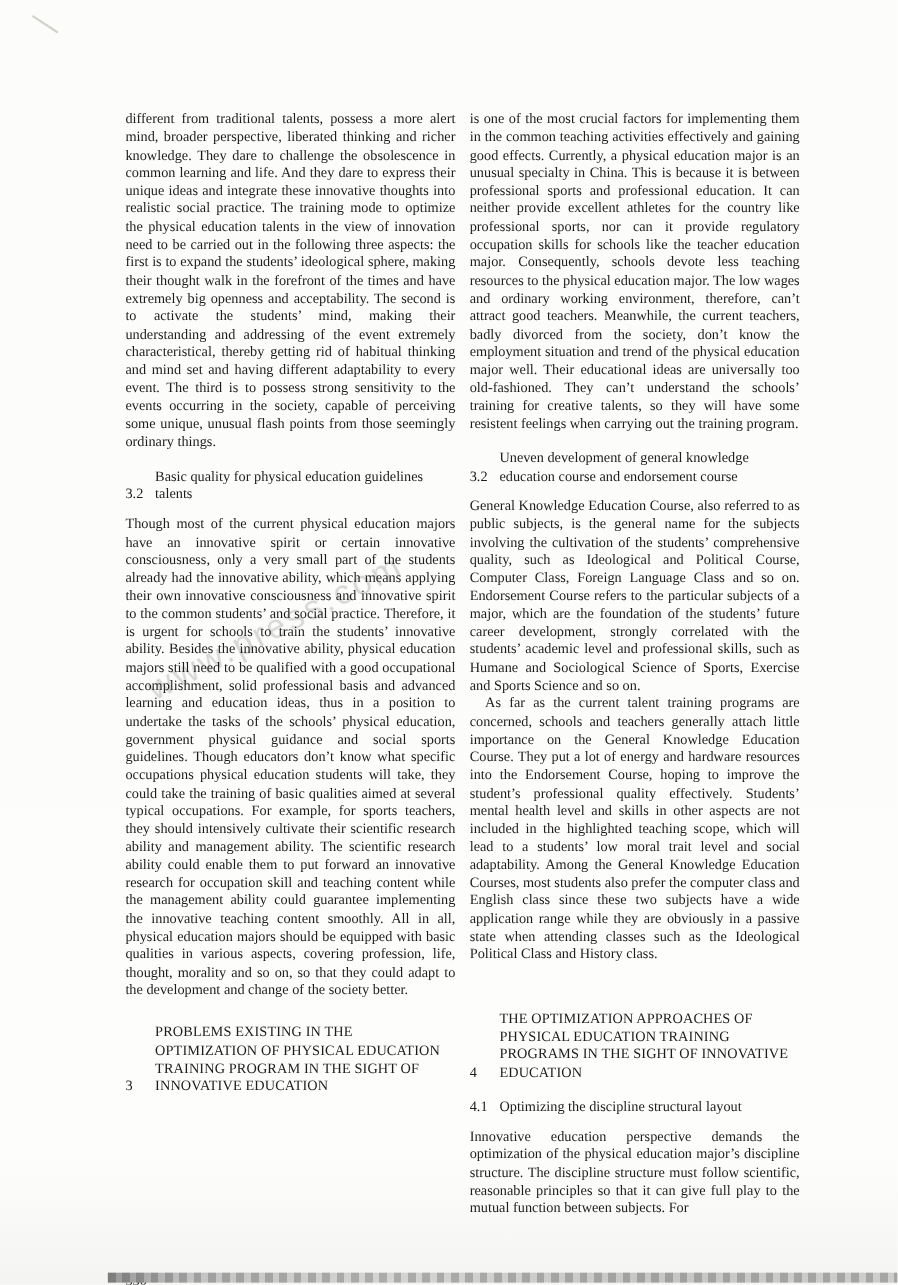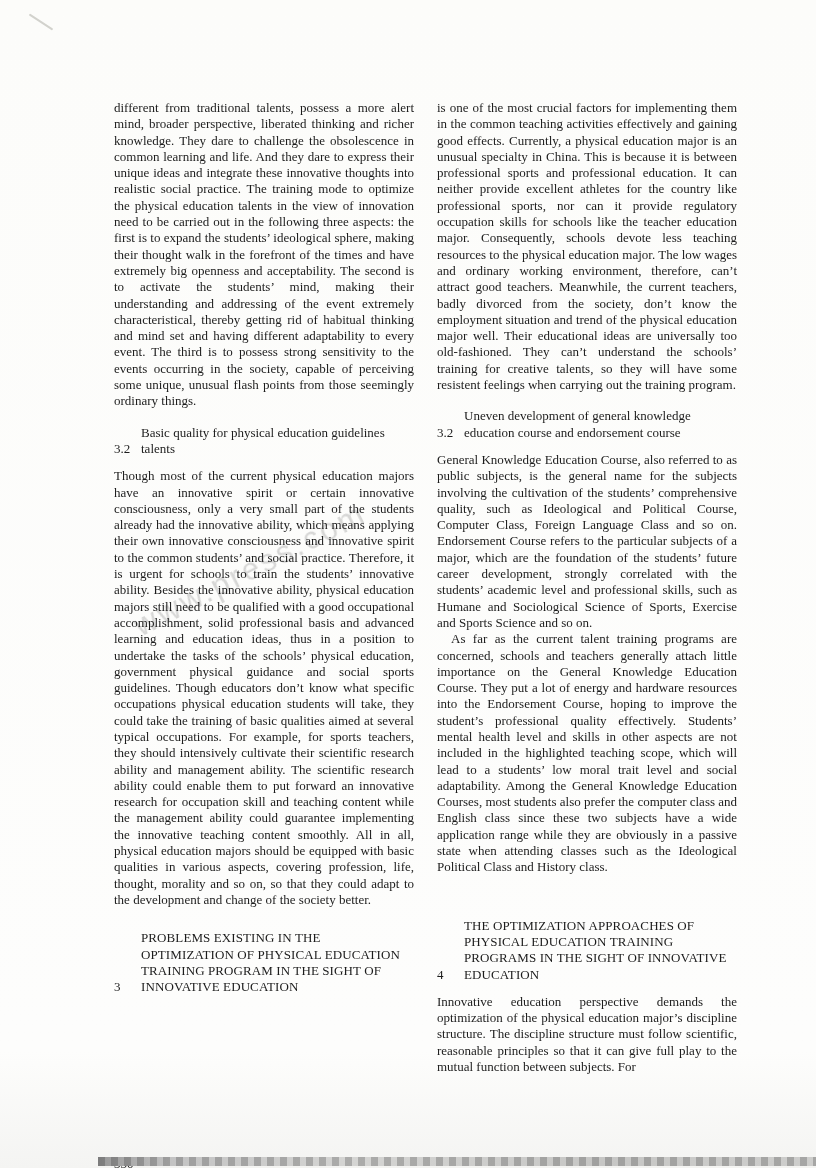--- a/index.html
+++ b/index.html
@@ -4,21 +4,21 @@
 <style>
   html,body{margin:0;padding:0;}
   body{
     width:816px;height:1168px;position:relative;overflow:hidden;
     background:#fdfdfb;color:#1c1c1c;
     font-family:"Liberation Serif","DejaVu Serif",serif;
   }
   .sheet{position:absolute;inset:0;background:linear-gradient(180deg,#fcfcfa 0%,#fdfdfc 90%,#f4f4f2 100%);}
   .content{
     position:absolute;left:114px;top:100px;width:623px;
-    display:flex;gap:23px;
+    display:flex;gap:13px;
   }
   .col{
     flex:0 0 300px;width:300px;
     font-size:13px;line-height:16.3px;text-align:justify;
     hyphens:auto;-webkit-hyphens:auto;
   }
   p.para{margin:0;}
   p.indent{text-indent:14px;}
   .heading{display:flex;margin:15px 0 11px;align-items:flex-end;}
   .heading .hnum{flex:0 0 27px;}
@@ -93,20 +93,24 @@
 
       <p class="para">General Knowledge Education Course, also referred to as public subjects, is the general name for the subjects involving the cultivation of the students’ comprehensive quality, such as Ideological and Political Course, Computer Class, Foreign Language Class and so on. Endorsement Course refers to the particular subjects of a major, which are the foundation of the students’ future career development, strongly correlated with the students’ academic level and professional skills, such as Humane and Sociological Science of Sports, Exercise and Sports Science and so on.</p>
 
       <p class="para indent">As far as the current talent training programs are concerned, schools and teachers generally attach little importance on the General Knowledge Education Course. They put a lot of energy and hardware resources into the Endorsement Course, hoping to improve the student’s professional quality effectively. Students’ mental health level and skills in other aspects are not included in the highlighted teaching scope, which will lead to a students’ low moral trait level and social adaptability. Among the General Knowledge Education Courses, most students also prefer the computer class and English class since these two subjects have a wide application range while they are obviously in a passive state when attending classes such as the Ideological Political Class and History class.</p>
 
       <div class="heading h-caps mt-lg">
         <span class="hnum">4</span>
         <span class="htext">THE OPTIMIZATION APPROACHES OF PHYSICAL EDUCATION TRAINING PROGRAMS IN THE SIGHT OF INNOVATIVE EDUCATION</span>
       </div>
 
+      <div class="heading h-italic">
+        <span class="hnum">4.1</span>
+        <span class="htext">Optimizing the discipline structural layout</span>
+      </div>
 
       <p class="para">Innovative education perspective demands the optimization of the physical education major’s discipline structure. The discipline structure must follow scientific, reasonable principles so that it can give full play to the mutual function between subjects. For</p>
     </div>
 
   </div>
 
   <div class="page-number">330</div>
 
   <span class="copyright-mark">©</span>
   <div class="bottom-strip"></div>

